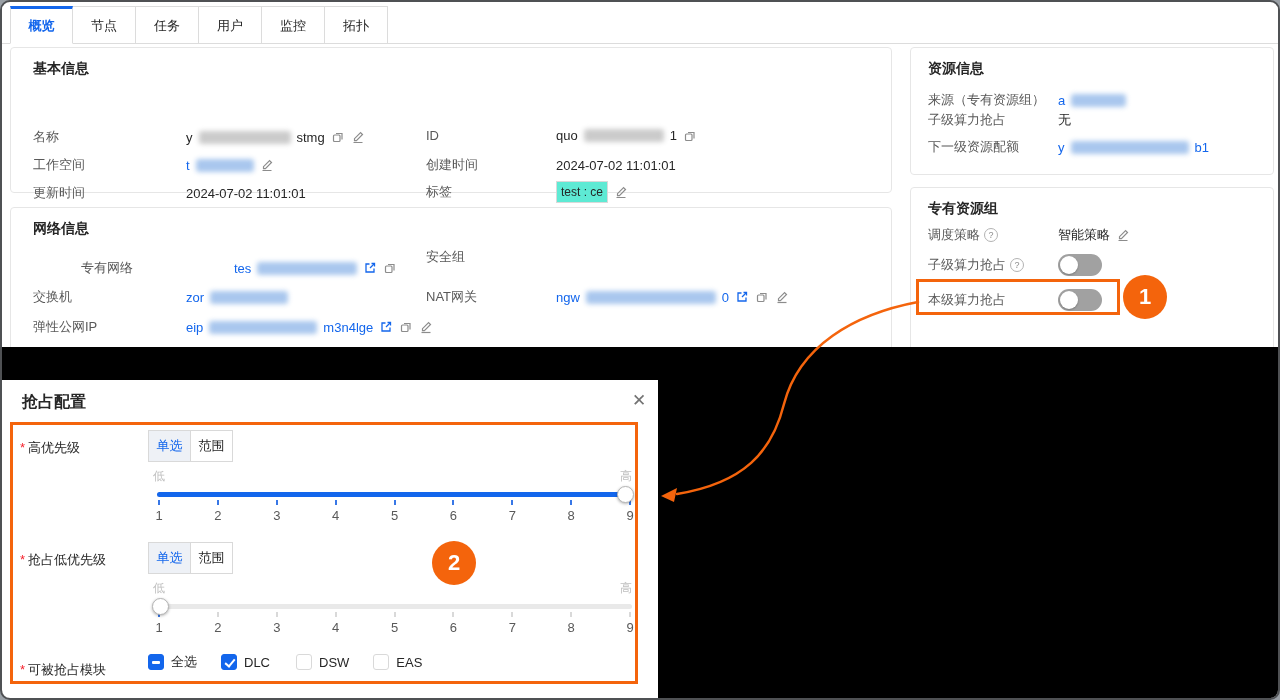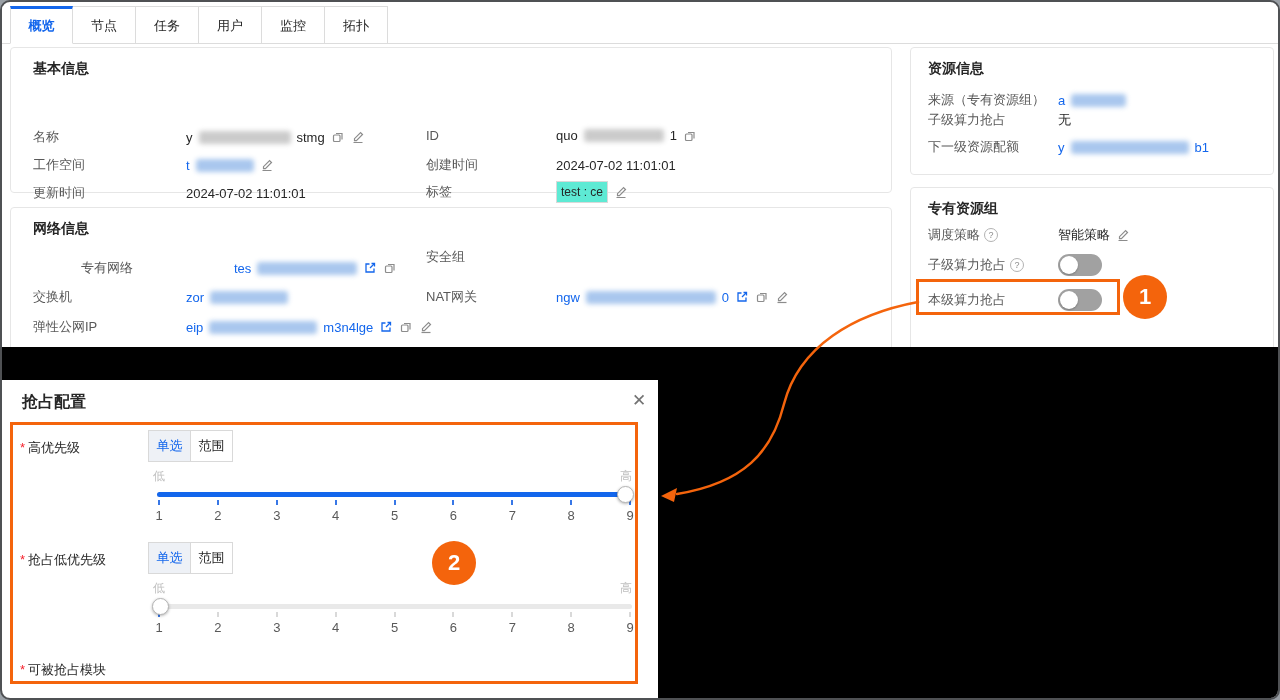--- a/index.html
+++ b/index.html
@@ -416,20 +416,30 @@
           <span>6</span>
           <span>7</span>
           <span>8</span>
           <span>9</span>
       </div>
     </div>
 
     <div class="fieldlab" style="left:18px;top:281px;">
       <span class="req">*</span><span>可被抢占模块</span>
     </div>
+    <div class="cbrow" style="left:146px;top:273px;">
+      <span class="cb ind"></span>
+      <span class="cb-label" style="margin-right:24px;">全选</span>
+      <span class="cb chk"></span>
+      <span class="cb-label" style="margin-right:26px;">DLC</span>
+      <span class="cb"></span>
+      <span class="cb-label" style="margin-right:24px;">DSW</span>
+      <span class="cb"></span>
+      <span class="cb-label">EAS</span>
+    </div>
   </div>
 
   <div class="num-badge" style="left:430px;top:539px;">2</div>
 
   <svg class="arrow-layer">
     <path d="M 916 300 C 852 312, 797 344, 782 402 C 770 450, 742 481, 675 492" fill="none" stroke="#f4640c" stroke-width="2.5" stroke-linecap="round"></path>
     <polygon points="659,494 675,486 672,500" fill="#f4640c"></polygon>
   </svg>
 
 </div>

